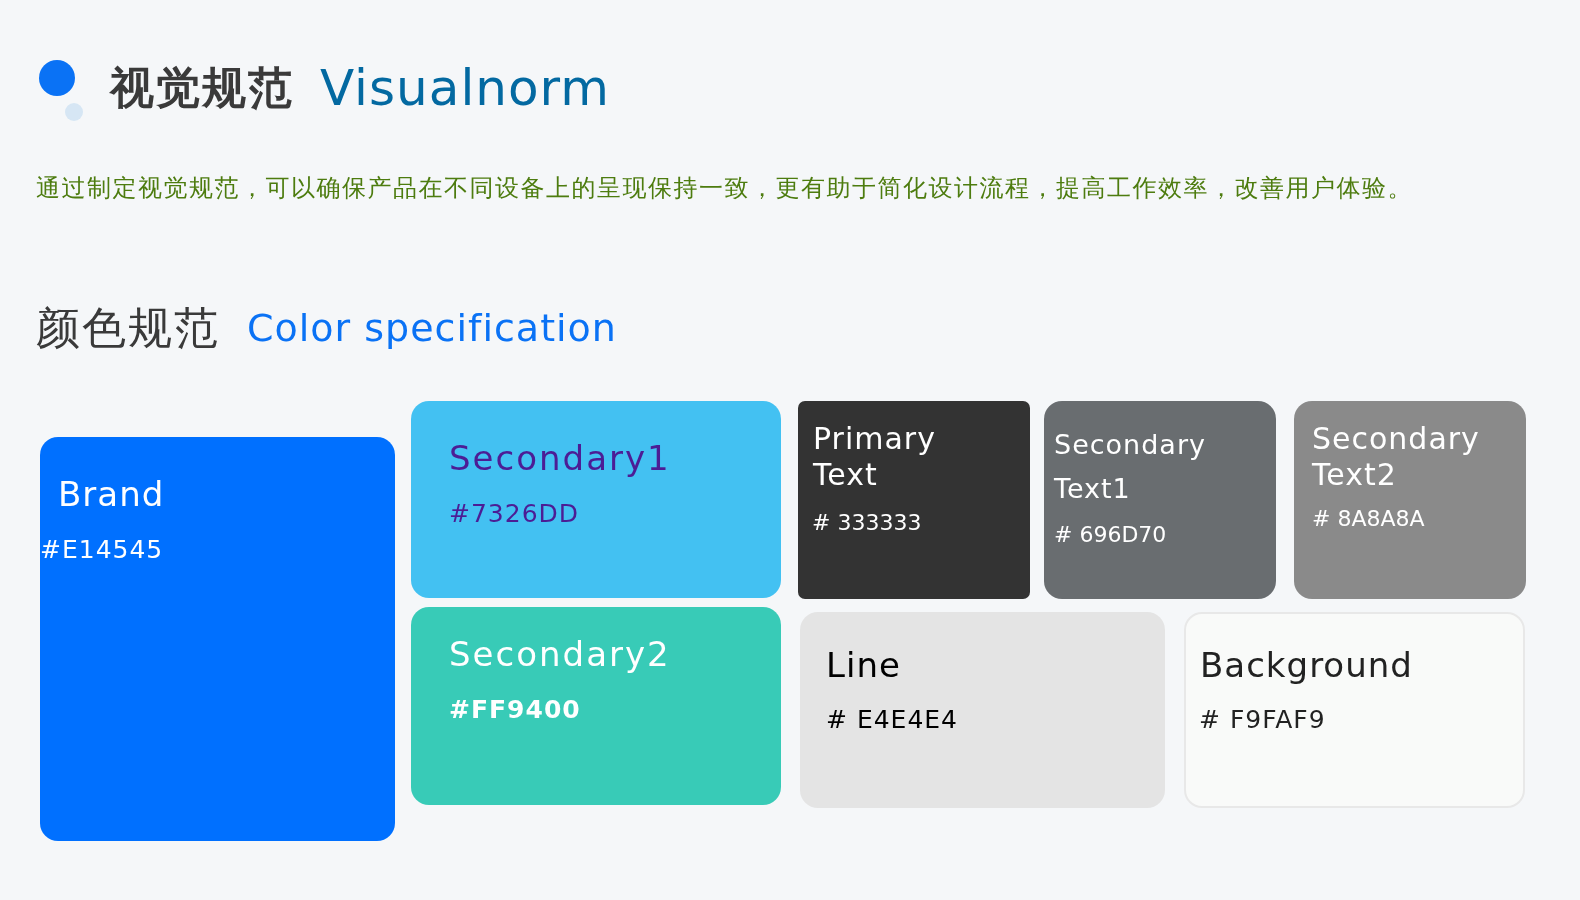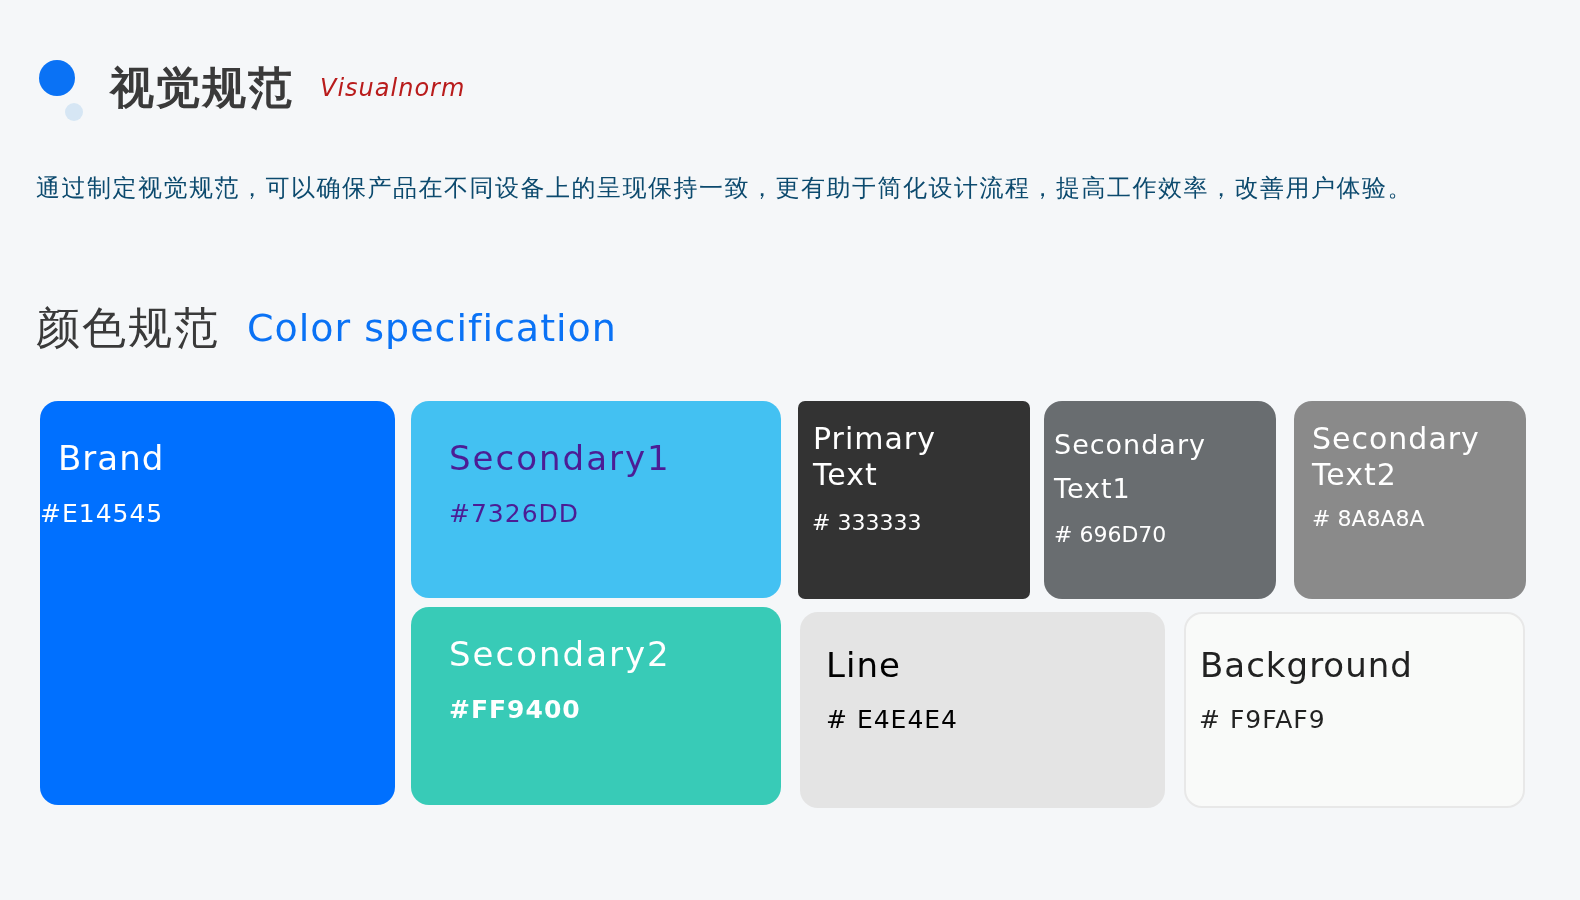--- a/index.html
+++ b/index.html
@@ -19,28 +19,27 @@
       width: 18px; height: 18px; border-radius: 50%;
       background: #d6e6f4;
     }
     .title-cn {
       position: absolute; left: 110px; top: 60px;
       font-size: 44px; font-weight: bold; color: #3a3a3a;
       letter-spacing: 2px; line-height: 56px;
     }
     .title-en {
       position: absolute; left: 320px; top: 62px;
-      font-size: 24px; color: #b91c1c; line-height: 52px;
+      font-size: 50px; color: #0369a1; line-height: 52px;
       letter-spacing: 1px;
-      font-style: italic;
     }
     .description {
       position: absolute; left: 36px; top: 160px;
       width: 1480px;
-      font-size: 24px; color: #0c4a6e; line-height: 56px;
+      font-size: 24px; color: #4d7c0f; line-height: 56px;
       letter-spacing: 1.5px;
     }
     .sub-cn {
       position: absolute; left: 36px; top: 300px;
       font-size: 44px; color: #3a3a3a; line-height: 56px;
       letter-spacing: 2px;
     }
     .sub-en {
       position: absolute; left: 247px; top: 302px;
       font-size: 38px; color: #0a72f5; line-height: 52px;
@@ -93,21 +92,21 @@
 
 <div class="title-cn">视觉规范</div>
 <div class="title-en">Visualnorm</div>
 
 <p class="description">通过制定视觉规范，可以确保产品在不同设备上的呈现保持一致，更有助于简化设计流程，提高工作效率，改善用户体验。</p>
 
 <div class="sub-cn">颜色规范</div>
 <div class="sub-en">Color specification</div>
 
 <div>
-  <div class="card card-brand" style="background: rgb(0, 112, 255); color: rgb(255, 255, 255);">
+  <div class="card card-brand" style="background: rgb(0, 112, 255); color: rgb(255, 255, 255); margin-top: 36px;">
     <div class="name">Brand</div>
     <div class="hex">#E14545</div>
   </div>
 
   <div class="card card-sec1" style="background: rgb(67, 193, 242); color: #4c1d95;">
     <div class="name">Secondary1</div>
     <div class="hex">#7326DD</div>
   </div>
 
   <div class="card card-sec2" style="background: rgb(56, 203, 183); color: rgb(255, 255, 255);">

